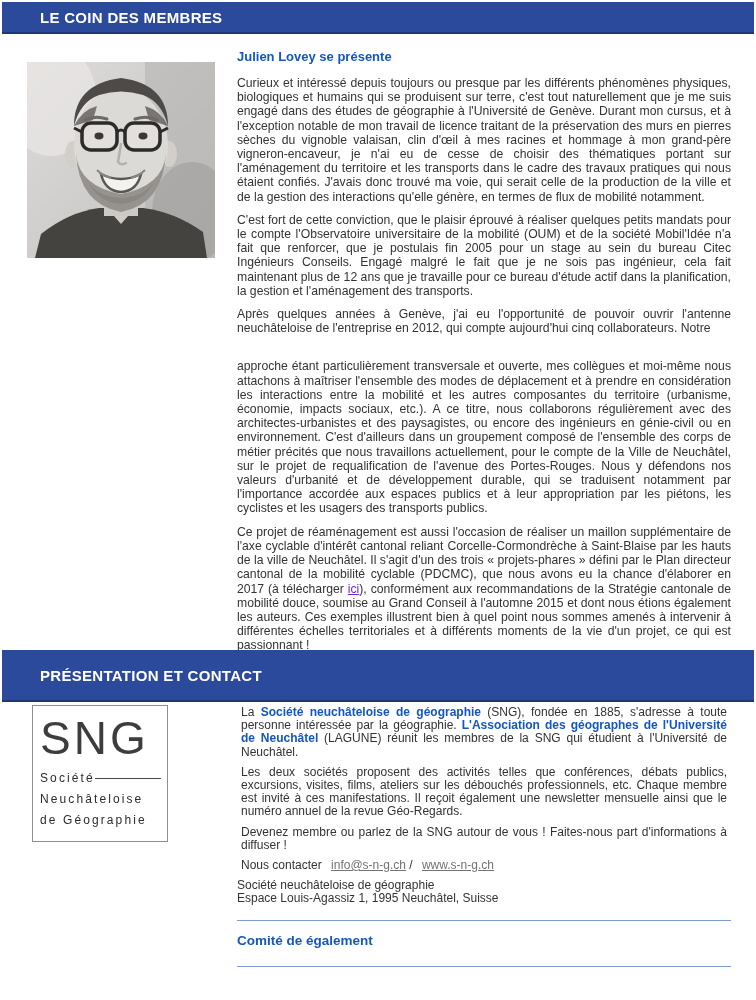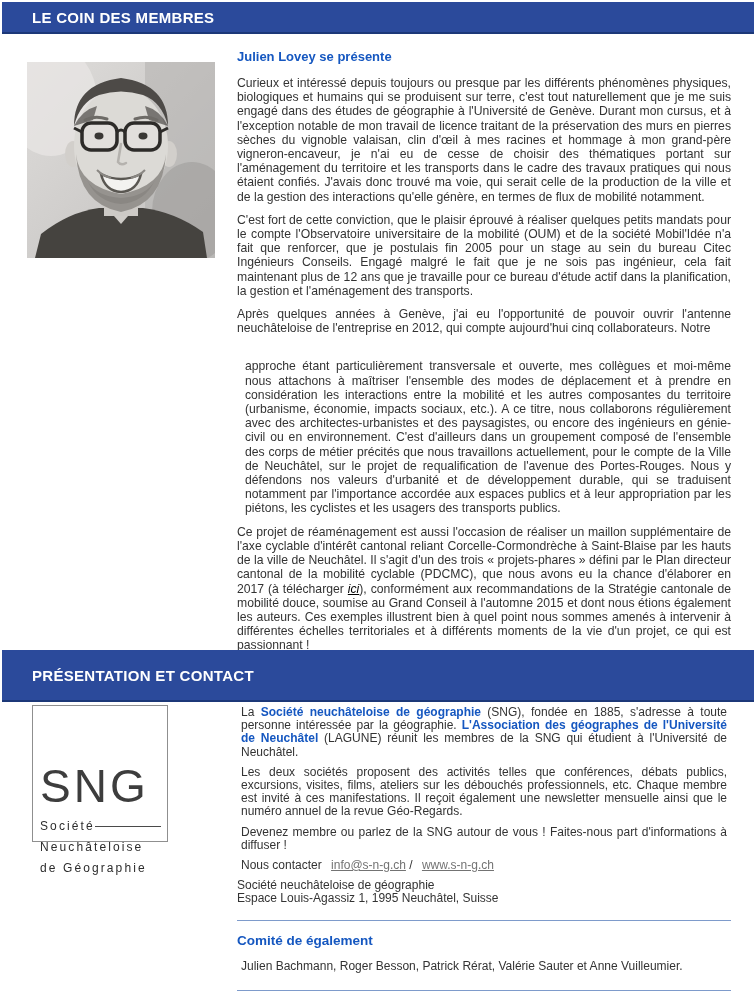--- a/index.html
+++ b/index.html
@@ -7,21 +7,21 @@
     width:756px; height:1000px; position:relative; overflow:hidden;
     background:#ffffff; color:#333333;
     font-family:"Liberation Sans", sans-serif;
   }
 
   
   .section-bar {
     position:absolute; left:2px; right:2px; box-sizing:border-box;
     background:#2b4a9b; border-bottom:2px solid #1c3878;
     color:#ffffff; font-weight:bold; font-size:15px; letter-spacing:.3px;
-    display:flex; align-items:center; padding-left:30px;
+    display:flex; align-items:center; padding-left:38px;
   }
   #bar-members { top:2px; height:32px; }
   #bar-contact { top:650px; height:52px; }
 
   
   .photo-frame {
     position:absolute; left:27px; top:62px; width:188px; height:196px;
     overflow:hidden; background:#d6d4d2;
   }
   .photo-frame svg { display:block; }
@@ -31,46 +31,45 @@
   #col-members { top:48px; font-size:12.2px; line-height:14.2px; }
   #col-contact { top:706px; font-size:12px; line-height:13.2px; }
 
   p { margin:0 0 9px; text-align:justify; }
   #col-contact p { margin:0 4px 7px; }
 
   .member-title {
     color:#1557c0; font-size:13px; line-height:18px; font-weight:bold;
     margin:0 0 10px; text-align:left;
   }
-  .gap-top { margin-top:24px;margin-left:8px; }
+  .gap-top { margin-top:24px; }
 
   a { cursor:pointer; }
   .inline-bold-link { color:#1557c0; font-weight:bold; text-decoration:none; }
-  .rose-link { color:#000000; text-decoration:underline;font-style:italic; }
+  .rose-link { color:#6d28d9; text-decoration:underline; }
   .blue-underline-link { color:#737373; text-decoration:underline;padding-left:6px; }
 
   .plain { text-align:left; }
   .address-block { margin:3px 0 7px; text-align:left; }
 
   hr.rule { border:0; border-top:1px solid #7e9bcb; margin:14px 0 12px; }
   hr.rule-bottom { border:0; border-top:1px solid #7e9bcb; margin:17px 0 0; }
 
   .editorial-title { color:#1557c0; font-weight:bold; font-size:13.5px; line-height:16px; margin:0 0 11px; text-align:left; }
   .names { text-align:left; margin:0; }
 
   
   .logo-box {
     position:absolute; left:32px; top:705px; width:136px; height:137px;
     border:1px solid #8f8f8f; box-sizing:border-box; padding:6px 6px 0 7px;
     background:#ffffff;
   }
   .logo-acronym {
     font-size:46px; line-height:52px; letter-spacing:3px; color:#3d3d3d;
     font-weight:normal;
-    margin-top:48px;
   }
   .logo-societe-row { display:flex; align-items:center; margin-top:4px; }
   .logo-line {
     font-size:12px; letter-spacing:2.1px; line-height:21px; color:#2c2c2c;
     white-space:nowrap;
   }
   .logo-dash { flex:1; border-top:1.5px solid #4a4a4a; }
 </style>
 </head>
 <body>
@@ -154,15 +153,14 @@
   <p><span>La </span><a class="inline-bold-link">Société neuchâteloise de géographie</a><span> (SNG), fondée en 1885, s'adresse à toute personne intéressée par la géographie. </span><a class="inline-bold-link">L'Association des géographes de l'Université de Neuchâtel</a><span> (LAGUNE) réunit les membres de la SNG qui étudient à l'Université de Neuchâtel.</span></p>
   <p>Les deux sociétés proposent des activités telles que conférences, débats publics, excursions, visites, films, ateliers sur les débouchés professionnels, etc. Chaque membre est invité à ces manifestations. Il reçoit également une newsletter mensuelle ainsi que le numéro annuel de la revue Géo-Regards.</p>
   <p>Devenez membre ou parlez de la SNG autour de vous ! Faites-nous part d'informations à diffuser !</p>
   <p class="plain"><span>Nous contacter </span><a class="blue-underline-link">info@s-n-g.ch</a><span> / </span><a class="blue-underline-link">www.s-n-g.ch</a></p>
   <div class="address-block">
     <div>Société neuchâteloise de géographie</div>
     <div>Espace Louis-Agassiz 1, 1995 Neuchâtel, Suisse</div>
   </div>
   <hr class="rule">
   <h3 class="editorial-title">Comité de également</h3>
-  <p class="names">Julien Bachmann, Roger Besson, Patrick Rérat, Valérie Sauter et Anne Vuilleumier.</p>
   <hr class="rule-bottom">
 </div>
 
 </body></html>

